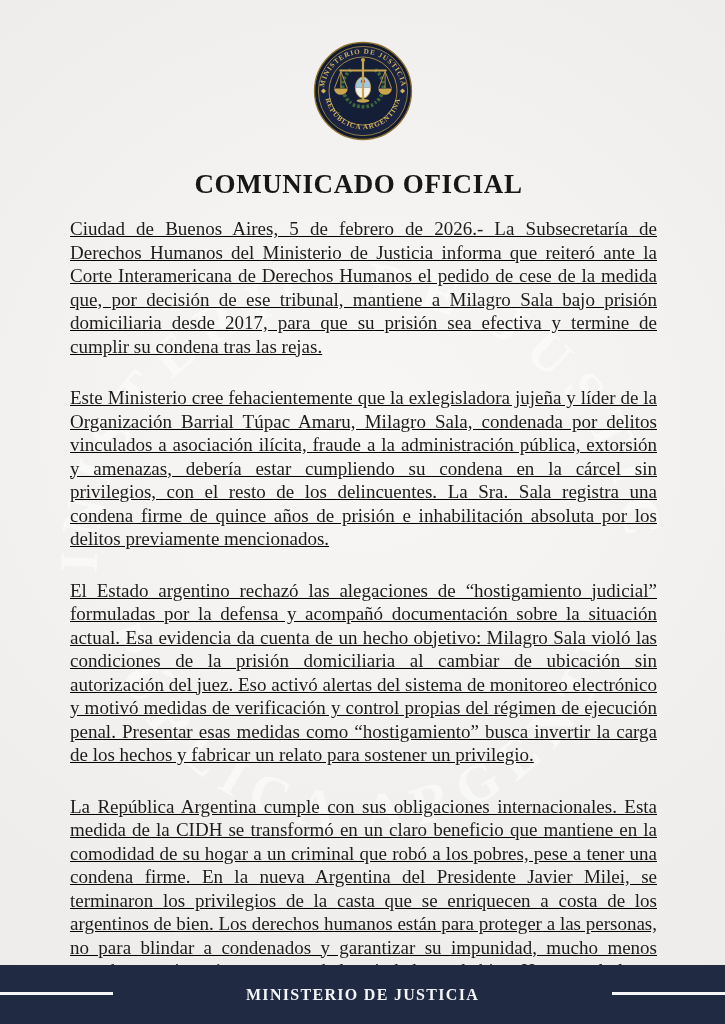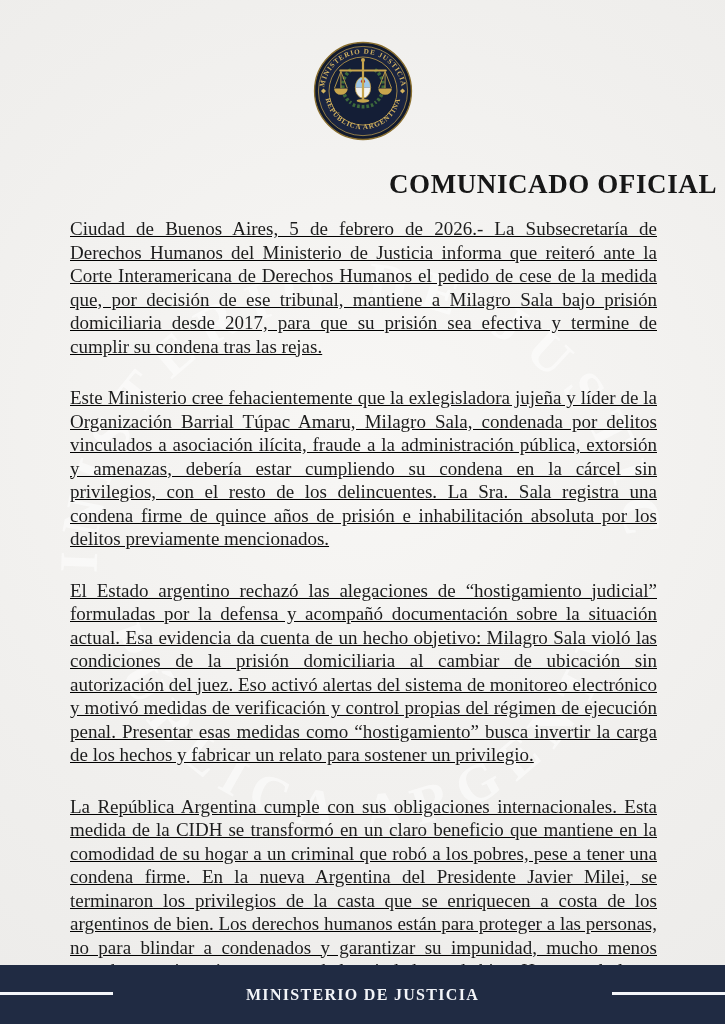--- a/index.html
+++ b/index.html
@@ -39,21 +39,21 @@
   .seal-text {
     font-family: "Liberation Serif", "DejaVu Serif", serif;
     font-weight: bold;
     font-size: 8.4px;
     letter-spacing: 1.1px;
     fill: #d4b35f;
   }
   .page-title {
     position: relative;
     margin: 27px 8px 0 0;
-    text-align: right;
+    text-align: center;
     font-size: 27px;
     font-weight: bold;
     letter-spacing: 0.6px;
     color: #171717;
   }
   .doc-body {
     position: relative;
     margin: 17px 68px 0 70px;
     text-decoration: underline;
   }

